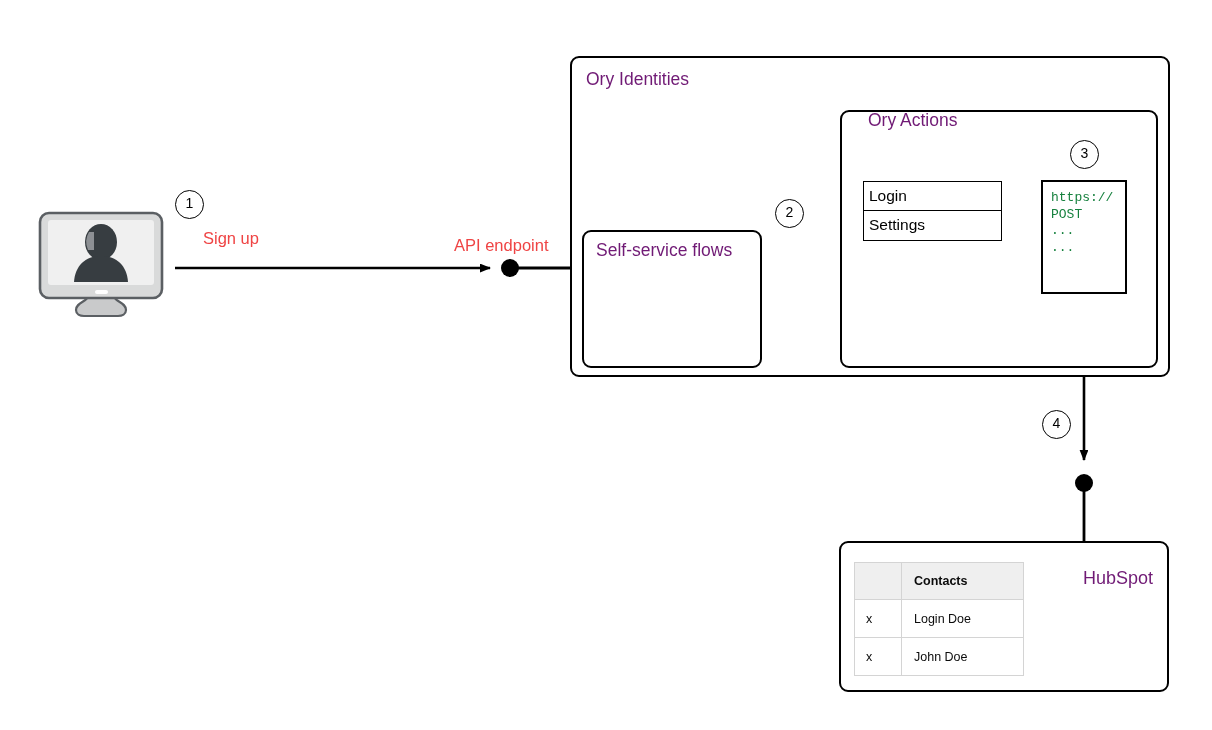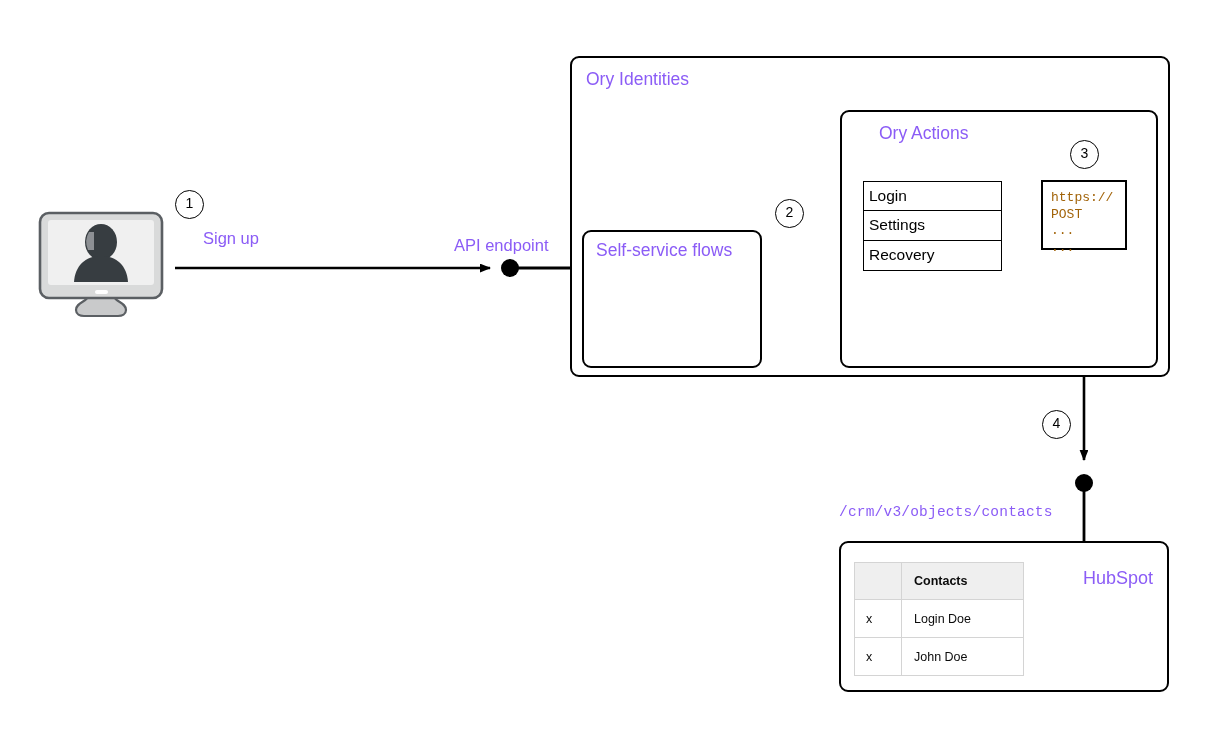--- a/index.html
+++ b/index.html
@@ -17,21 +17,21 @@
   
   .boxed{
     border:2.4px solid #000;
     border-radius:9px;
     background:#ffffff;
   }
   .box-title{
     position:absolute;
     font-size:17.5px;
     line-height:20px;
-    color:#8b5cf6;
+    color:#701a75;
     white-space:nowrap;
   }
 
   
   .monitor{position:absolute;left:36px;top:210px;width:130px;height:110px;}
 
   
   .badge{
     position:absolute;
     width:27px;height:27px;
@@ -44,21 +44,21 @@
     color:#000;
     font-family:"Liberation Sans", sans-serif;
   }
 
   
   .label{
     position:absolute;
     font-size:16.5px;
     line-height:19px;
     white-space:nowrap;
-    color:#8b5cf6;
+    color:#ef4444;
   }
   .label.mono{
     font-family:"Liberation Mono", monospace;
     font-size:14.5px;
     letter-spacing:0.2px;
   }
 
   
   .flowlist{
     position:absolute;
@@ -82,29 +82,29 @@
   .flowlist .row.hi{
     border-top:2.4px solid #000;
     border-bottom:2.4px solid #000;
   }
   .flowlist .row.hi + .row{border-top:none;border-radius:9px;}
 
   
   .codeblock{
     position:absolute;
     left:1041px;top:180px;
-    width:86px;height:70px;
+    width:86px;height:114px;
     border:2.2px solid #000;
     background:#fff;
     box-sizing:border-box;
     padding:8px 0 0 8px;
     font-family:"Liberation Mono", monospace;
     font-size:13px;
     line-height:16.5px;
-    color:#a16207;
+    color:#15803d;
     letter-spacing:0px;
   }
   .codeblock div{white-space:pre;}
 
   
   .hstable{
     position:absolute;
     left:854px;top:562px;
     border-collapse:collapse;
     background:#a16207;
@@ -194,40 +194,38 @@
 
   <div class="node boxed" style="left:570px;top:56px;width:600px;height:321px;"></div>
   <div class="box-title" style="left:586px;top:69px;">Ory Identities</div>
 
   <div class="node boxed" style="left:582px;top:230px;width:180px;height:138px;"></div>
   <div class="box-title" style="left:596px;top:240px;">Self-service flows</div>
 
   <div class="badge" style="left:775px;top:199px;">2</div>
 
   <div class="node boxed" style="left:840px;top:110px;width:318px;height:258px;"></div>
-  <div class="box-title" style="left:868px;top:123px;margin-left:11px;">Ory Actions</div>
+  <div class="box-title" style="left:868px;top:110px;">Ory Actions</div>
 
   <div class="badge" style="left:1070px;top:140px;">3</div>
 
   <div class="flowlist">
     <div class="row">Login</div>
     <div class="row">Settings</div>
-    <div class="row">Recovery</div>
   </div>
 
   <div class="codeblock">
     <div>https://</div>
     <div>POST</div>
     <div>...</div>
     <div>...</div>
   </div>
 
   <div class="badge" style="left:1042px;top:410px;">4</div>
 
-  <div class="label mono" style="left:839px;top:503px;">/crm/v3/objects/contacts</div>
 
   <div class="node boxed" style="left:839px;top:541px;width:330px;height:151px;"></div>
   <div class="box-title" style="left:1043px;top:568px;font-size:18px;margin-left:40px;">HubSpot</div>
 
   <table class="hstable">
     <thead>
       <tr>
         <th class="c-mark"></th>
         <th class="c-name">Contacts</th>
       </tr>

